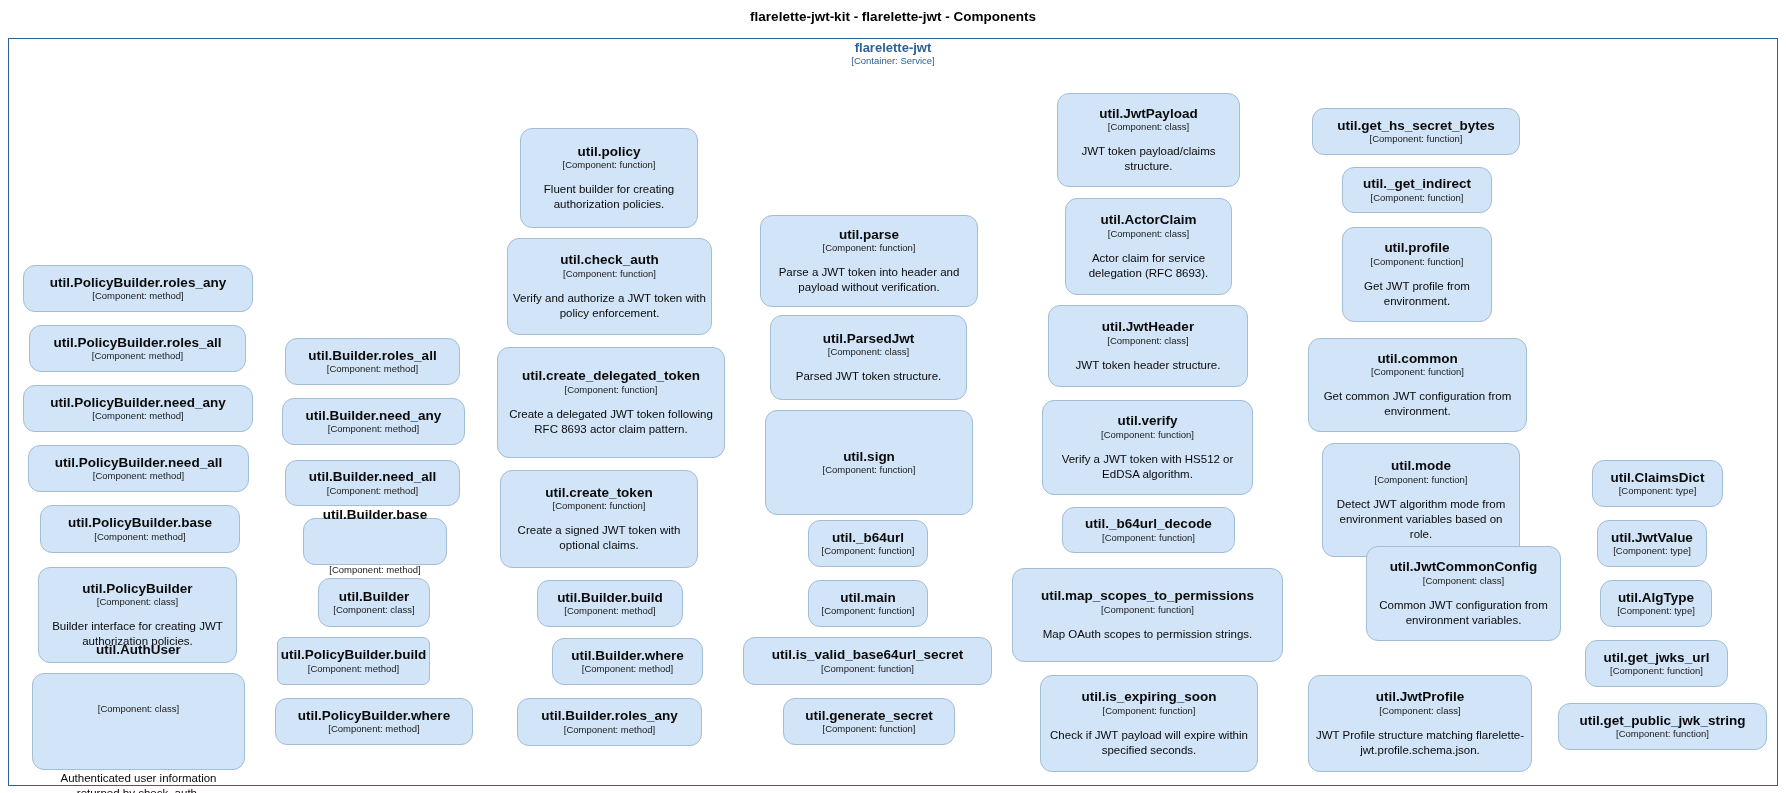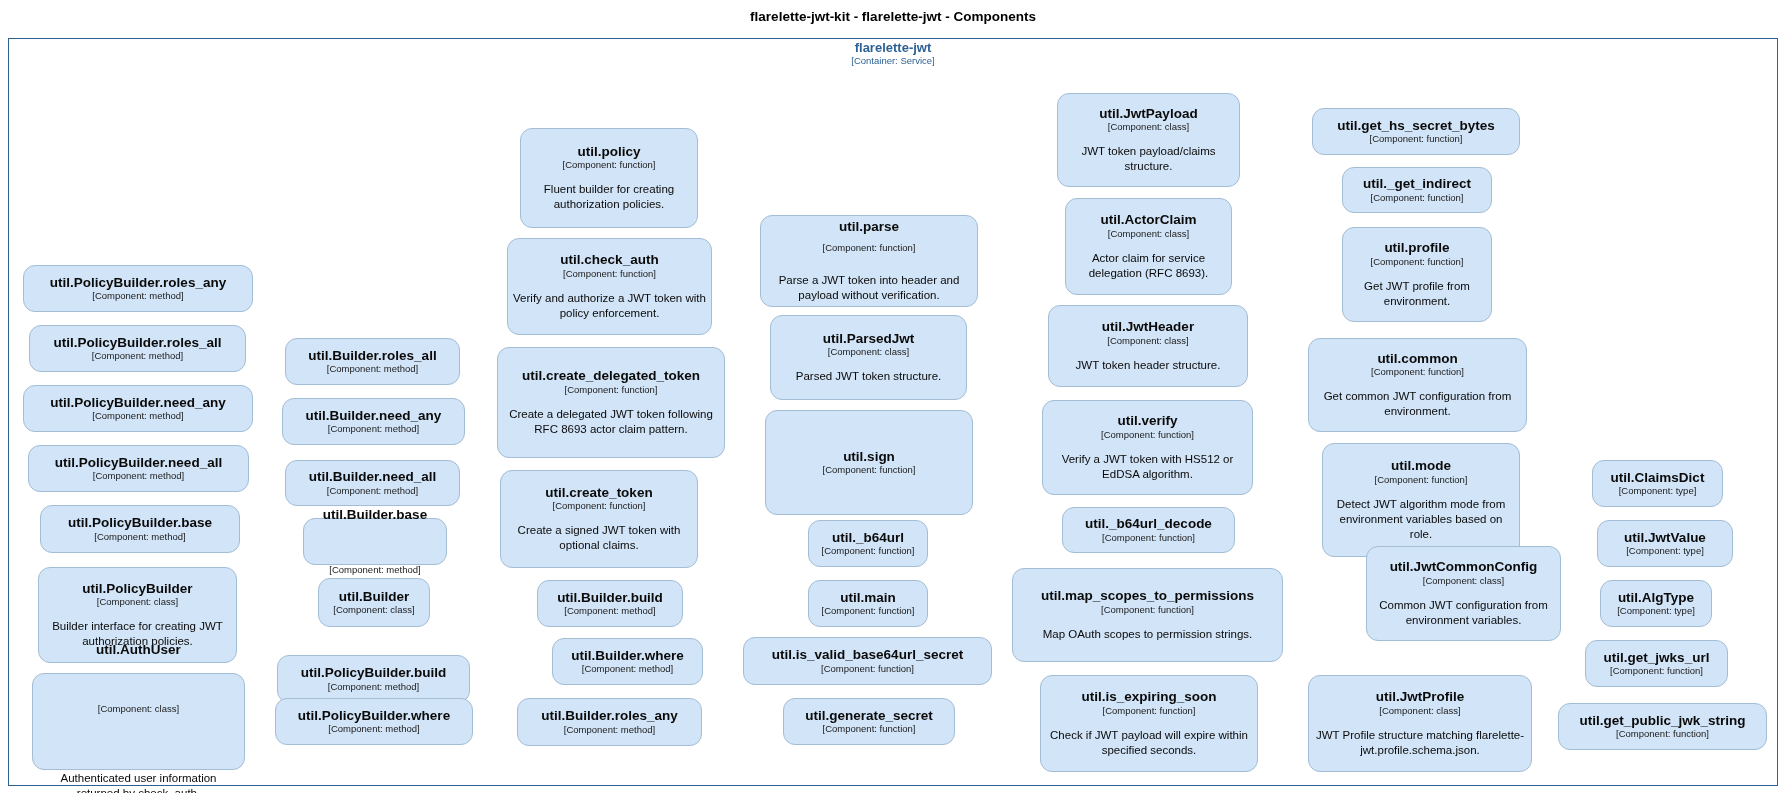--- a/index.html
+++ b/index.html
@@ -136,21 +136,21 @@
       <div class="node-meta">[Component: method]</div>
     </div>
     <div class="node" style="left: 303px; top: 518px; width: 144px; height: 47px; gap: 42px;">
       <div class="node-title">util.Builder.base</div>
       <div class="node-meta">[Component: method]</div>
     </div>
     <div class="node" style="left: 318px; top: 578px; width: 112px; height: 49px;">
       <div class="node-title">util.Builder</div>
       <div class="node-meta">[Component: class]</div>
     </div>
-    <div class="node" style="left: 277px; top: 655px; width: 193px; height: 48px;">
+    <div class="node" style="left: 277px; top: 637px; width: 153px; height: 48px; border-radius: 7px;">
       <div class="node-title">util.PolicyBuilder.build</div>
       <div class="node-meta">[Component: method]</div>
     </div>
     <div class="node" style="left: 275px; top: 698px; width: 198px; height: 47px;">
       <div class="node-title">util.PolicyBuilder.where</div>
       <div class="node-meta">[Component: method]</div>
     </div>
     <div class="node" style="left: 520px; top: 128px; width: 178px; height: 100px;">
       <div class="node-title">util.policy</div>
       <div class="node-meta">[Component: function]</div>
@@ -176,21 +176,21 @@
       <div class="node-meta">[Component: method]</div>
     </div>
     <div class="node" style="left: 532px; top: 638px; width: 151px; height: 47px; margin-left: 20px;">
       <div class="node-title">util.Builder.where</div>
       <div class="node-meta">[Component: method]</div>
     </div>
     <div class="node" style="left: 517px; top: 698px; width: 185px; height: 48px;">
       <div class="node-title">util.Builder.roles_any</div>
       <div class="node-meta">[Component: method]</div>
     </div>
-    <div class="node" style="left: 760px; top: 215px; width: 218px; height: 92px; justify-content: space-between;">
+    <div class="node" style="left: 760px; top: 215px; width: 218px; height: 92px;">
       <div class="node-title">util.parse</div>
       <div class="node-meta">[Component: function]</div>
       <div class="node-desc">Parse a JWT token into header and payload without verification.</div>
     </div>
     <div class="node" style="left: 770px; top: 315px; width: 197px; height: 85px;">
       <div class="node-title">util.ParsedJwt</div>
       <div class="node-meta">[Component: class]</div>
       <div class="node-desc">Parsed JWT token structure.</div>
     </div>
     <div class="node" style="left: 765px; top: 410px; width: 208px; height: 105px;">
@@ -277,21 +277,21 @@
     </div>
     <div class="node" style="left: 1308px; top: 675px; width: 224px; height: 97px;">
       <div class="node-title">util.JwtProfile</div>
       <div class="node-meta">[Component: class]</div>
       <div class="node-desc">JWT Profile structure matching flarelette-jwt.profile.schema.json.</div>
     </div>
     <div class="node" style="left: 1592px; top: 460px; width: 131px; height: 47px;">
       <div class="node-title">util.ClaimsDict</div>
       <div class="node-meta">[Component: type]</div>
     </div>
-    <div class="node" style="left: 1597px; top: 520px; width: 136px; height: 47px;">
+    <div class="node" style="left: 1597px; top: 520px; width: 110px; height: 47px;">
       <div class="node-title">util.JwtValue</div>
       <div class="node-meta">[Component: type]</div>
     </div>
     <div class="node" style="left: 1600px; top: 580px; width: 112px; height: 47px;">
       <div class="node-title">util.AlgType</div>
       <div class="node-meta">[Component: type]</div>
     </div>
     <div class="node" style="left: 1585px; top: 640px; width: 143px; height: 47px;">
       <div class="node-title">util.get_jwks_url</div>
       <div class="node-meta">[Component: function]</div>

